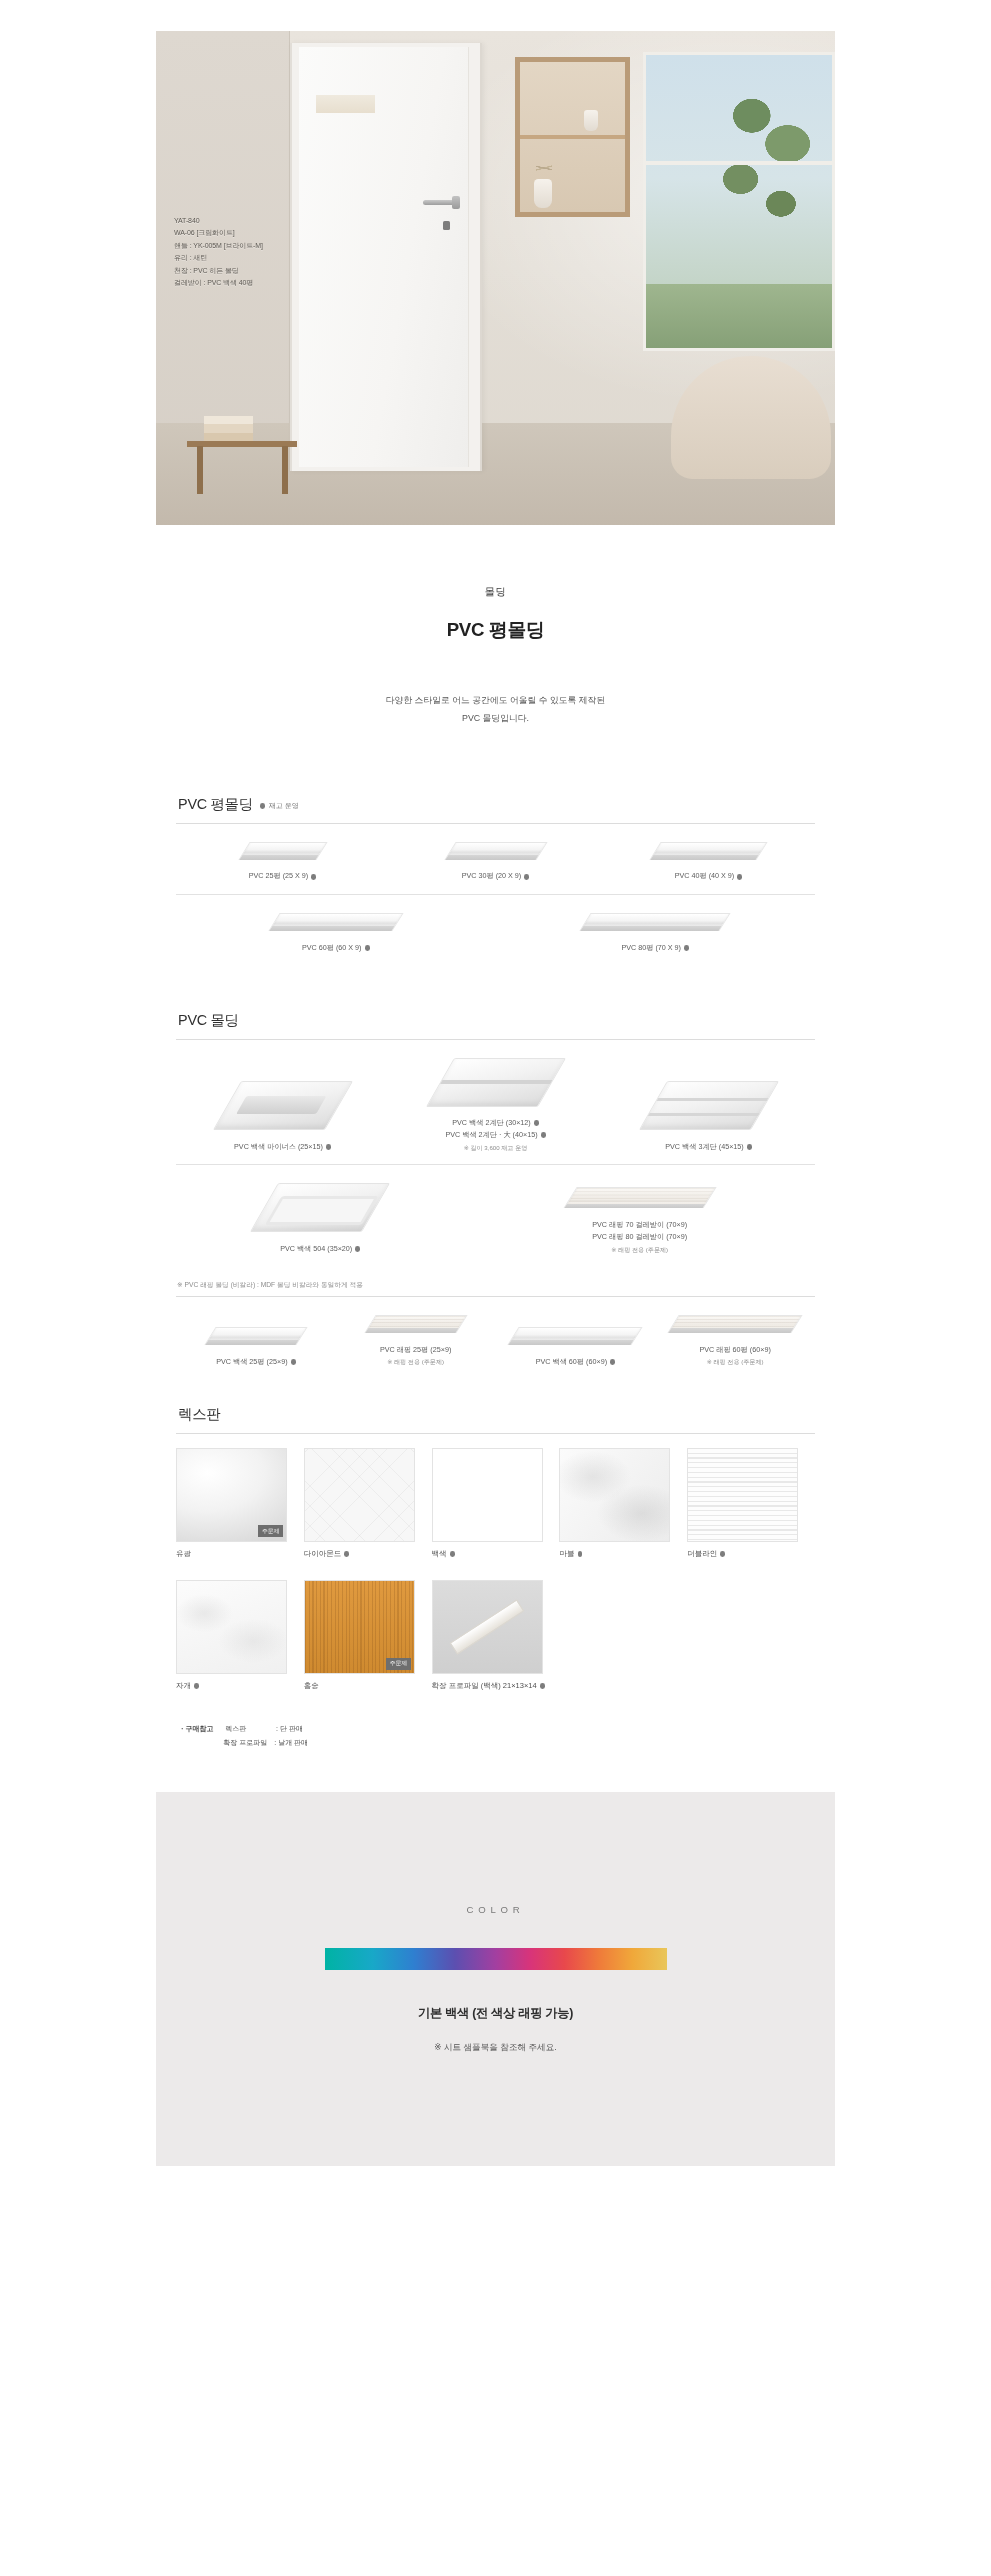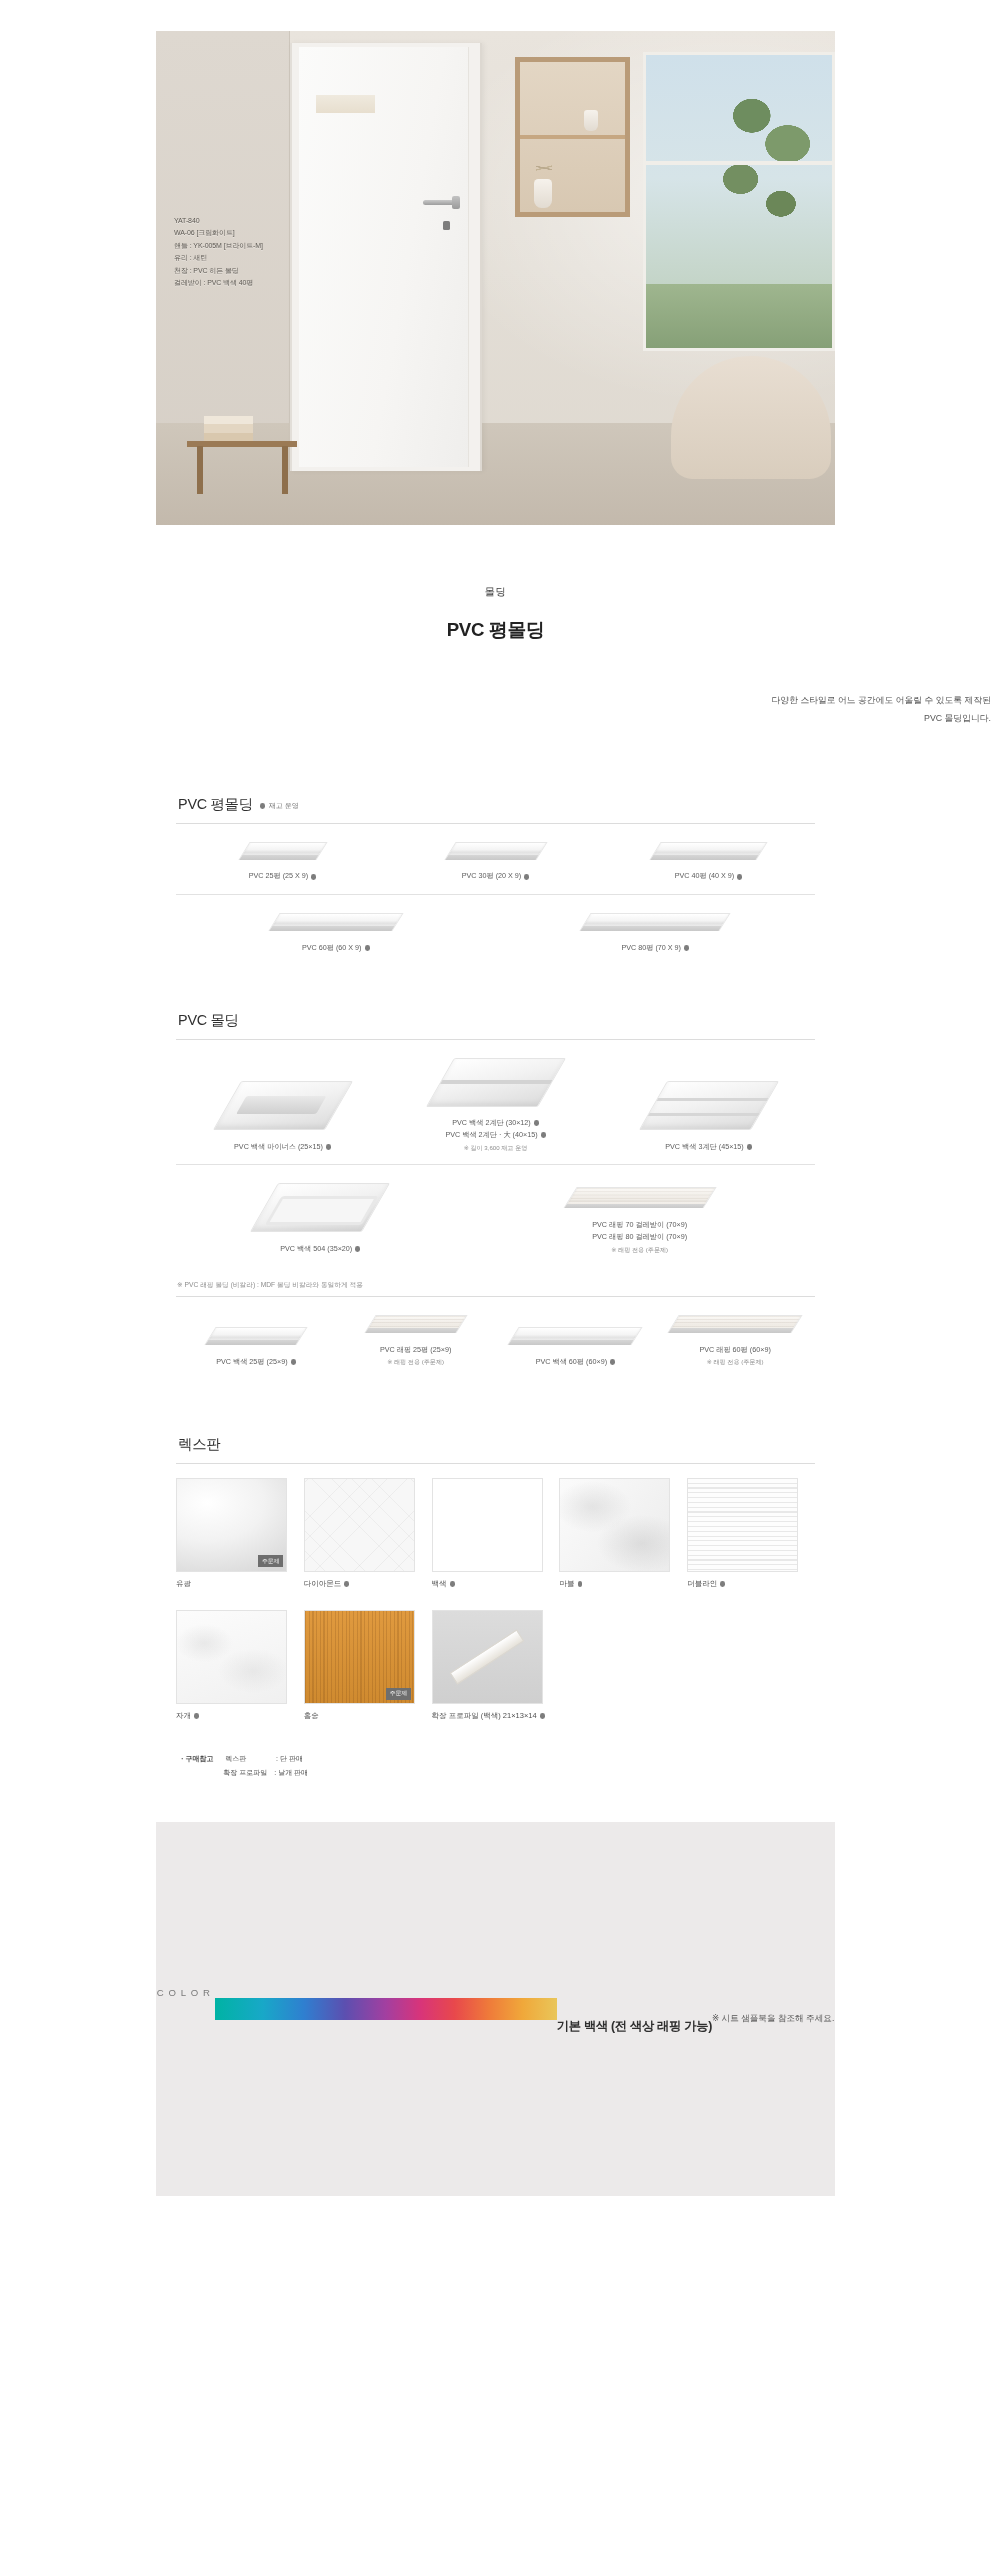--- a/index.html
+++ b/index.html
@@ -144,21 +144,21 @@
     color: #5d5953;
     font-size: 7px;
     letter-spacing: -0.1px;
     text-shadow: 0 0.5px 0.5px rgba(255,255,255,0.45);
   }
 
   
   .title-block { text-align: center; padding: 60px 0 0 0; }
   .kicker { font-size: 10.2px; color: #3a3a3a; letter-spacing: 0.5px; }
   .big-title { font-size: 18.7px; font-weight: bold; color: #222; margin-top: 18px; letter-spacing: -0.3px; }
-  .lede { margin-top: 49px; font-size: 8.8px; line-height: 2.0; color: #555; text-align: right; }
+  .lede { margin-top: 49px; font-size: 8.8px; line-height: 2.0; color: #555; }
 
   
   .section { padding: 0 176px; }
   .sec-head {
     display: flex; align-items: baseline; gap: 7.5px;
     padding: 0 0 8.6px 2.1px;
   }
   .sec-title { font-size: 14.4px; color: #2f2f2f; letter-spacing: -0.3px; }
   .sec-legend { font-size: 7px; color: #6f6f6f; display:flex; align-items:center; gap:3.7px; }
   .rule { border-top: 0.5px solid #dcdcdc; }
@@ -298,21 +298,21 @@
   
   .notes { padding: 9.6px 0 0 5.3px; font-size: 7px; color: #4a4a4a; line-height: 2.0; }
   .notes b { font-weight: bold; }
   .notes .k { display:inline-block; min-width: 49px; }
 
   
   .color-panel {
     margin: 42px 156px 64px 156px;
     width: 679px; height: 374px;
     background: #eceaea;
-    display: flex; flex-direction: row; align-items: center; justify-content: center;
+    display: flex; flex-direction: column; align-items: center; justify-content: center;
   }
   .color-word {
     font-size: 9.6px; letter-spacing: 4.8px; color: #7a7a7a; margin-bottom: 33px;
   }
   .color-bar {
     width: 342px; height: 22.5px;
     background: linear-gradient(90deg,
       #00b3a4 0%, #18a8c8 14%, #2f7fd0 26%, #5c4fb0 38%,
       #a33fa0 50%, #d8347a 60%, #e8484c 70%, #ef7a3a 80%,
       #f0a83a 90%, #e9c65a 100%);
@@ -500,21 +500,21 @@
             <div class="bar w4 wrap-tex"></div>
           </div>
         <div class="plabel">
           <span>PVC 래핑 60평 (60×9)</span>
           <span class="pnote">※ 래핑 전용 (주문제)</span>
         </div>
       </div>
     </div>
   </div>
 
-  <div class="section" style="margin-top:56px">
+  <div class="section" style="margin-top:26px">
     <div class="sec-head">
       <div class="sec-title">렉스판</div>
     </div>
     <div class="rule"></div>
 
     <div class="swatch-grid">
       <div class="swatch-cell">
         <div class="swatch sw-gloss">
           <span class="badge">주문제</span>
         </div>

